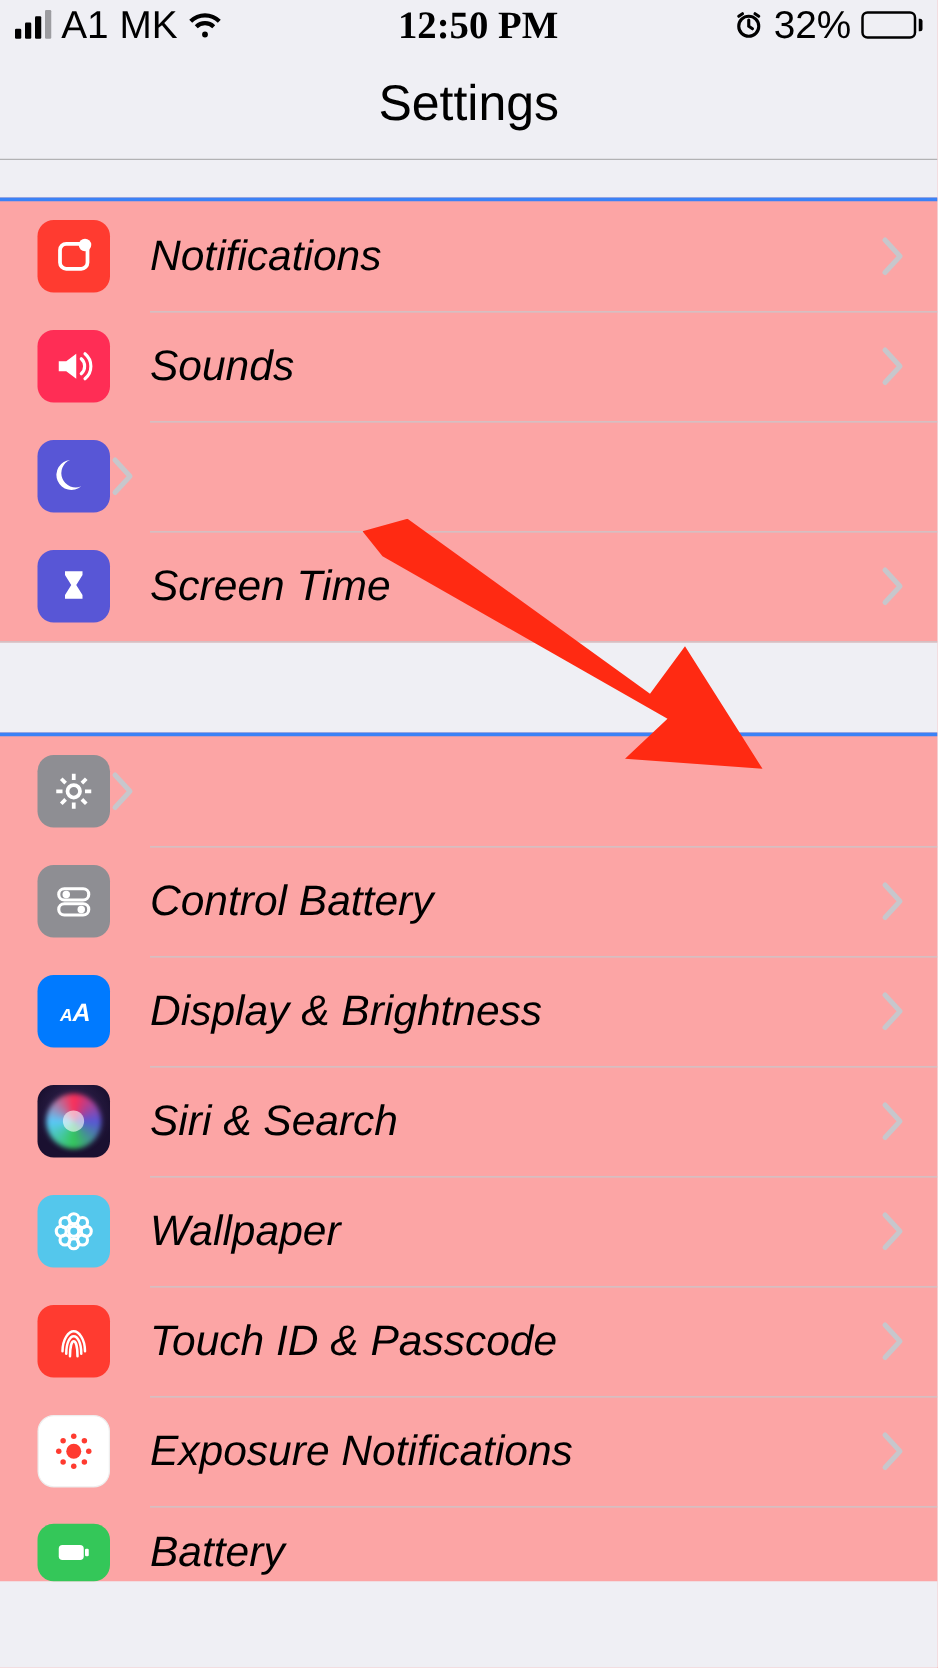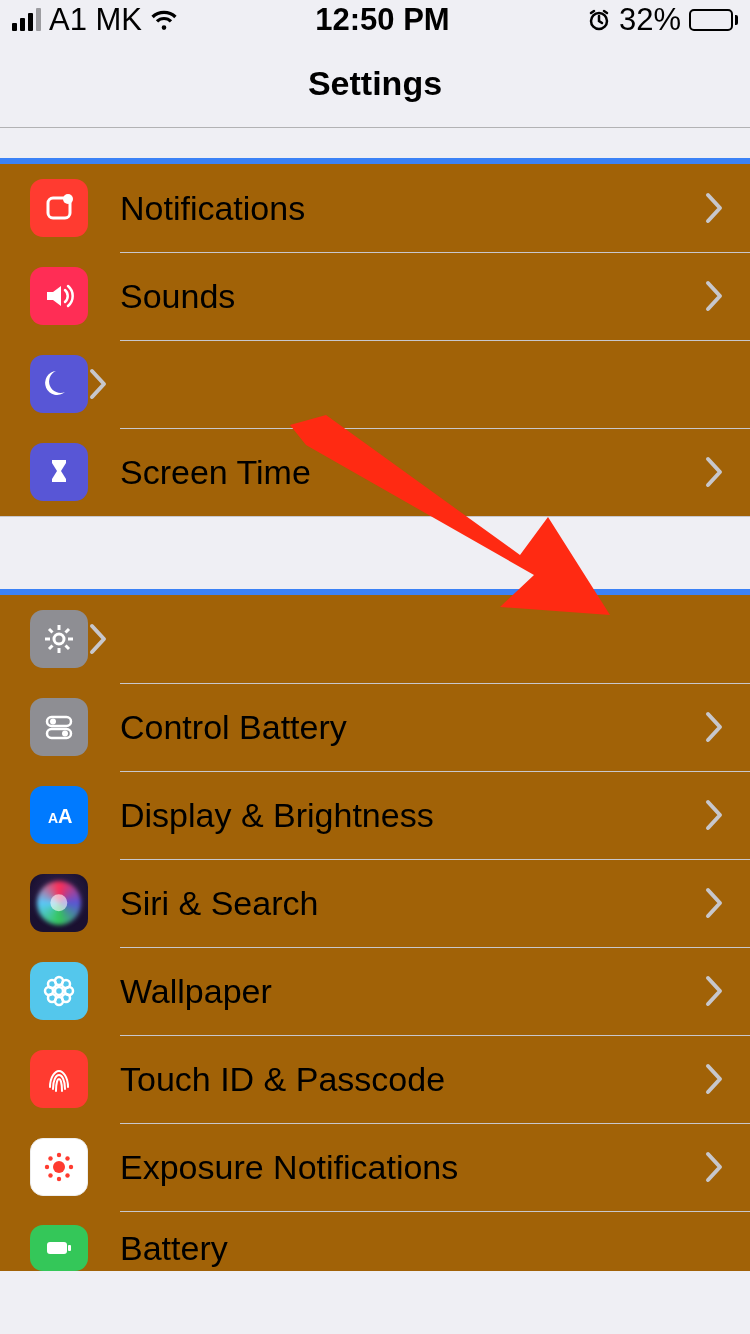--- a/index.html
+++ b/index.html
@@ -1,47 +1,47 @@
 <!DOCTYPE html>
 <html><head>
 <meta charset="utf-8">
 <style>
   * { margin: 0; padding: 0; box-sizing: border-box; }
   html, body { width: 750px; height: 1334px; font-family: -apple-system, "Helvetica Neue", Helvetica, Arial, sans-serif; background: #efeff4; color: #000; overflow: hidden; }
 
   
   .status-bar { height: 40px; display: flex; align-items: center; justify-content: space-between; padding: 0 12px; font-size: 31px; font-weight: 500; }
   .status-left, .status-right { display: flex; align-items: center; gap: 8px; }
-  .status-center { font-weight: 600; }
+  .status-center { font-weight: 600; font-family: Liberation Serif, serif; }
 
   .signal-bars { display: flex; align-items: flex-end; gap: 3px; height: 22px; }
   .signal-bars span { width: 5px; background: #000; border-radius: 1px; }
   .signal-bars span:nth-child(1){height:8px;}
   .signal-bars span:nth-child(2){height:13px;}
   .signal-bars span:nth-child(3){height:18px;}
   .signal-bars span:nth-child(4){height:23px;background:#9c9ca0;}
 
   .wifi-icon svg { width: 28px; height: 22px; display:block; }
 
   .alarm-icon svg { width: 24px; height: 24px; display:block; }
 
   .battery { display: flex; align-items: center; gap: 2px; }
   .battery-body { width: 44px; height: 22px; border: 2px solid #000; border-radius: 5px; position: relative; padding: 2px; }
   .battery-fill { height: 100%; width: 32%; background: #000; border-radius: 2px; }
   .battery-tip { width: 3px; height: 10px; background: #000; border-radius: 0 2px 2px 0; }
 
   
   .nav-bar { height: 88px; display:flex; align-items:center; justify-content:center; border-bottom: 1px solid #b2b2b4; }
-  .nav-title { font-size: 34px; font-weight: 700; }
+  .nav-title { font-size: 40px; font-weight: 400; }
 
   
   .group-gap { height: 30px; }
   .group-gap.big { height: 72px; }
 
-  .group { background: #a16207; border-top: 6px solid #3b82f6; border-bottom: 1px solid #c8c7cc; }
+  .group { background: #fca5a5; border-top: 3px solid #3b82f6; border-bottom: 1px solid #c8c7cc; font-style: italic; }
   .row { display:flex; align-items:center; height: 88px; padding-left: 30px; position:relative; cursor:pointer; }
   .row + .row::before { content:""; position:absolute; left:120px; right:0; top:0; height:1px; background:#c8c7cc; }
 
   .icon-box { width:58px; height:58px; border-radius:13px; display:flex; align-items:center; justify-content:center; flex-shrink:0; }
   .row-label { font-size: 34px; margin-left: 32px; flex:1; }
   .chevron { margin-right: 26px; width:20px; height:34px; }
   .chevron svg { width:100%; height:100%; display:block; stroke:#c7c7cc; stroke-width:4; fill:none; stroke-linecap:round; stroke-linejoin:round; }
 
   
   .annotation-arrow { position:absolute; pointer-events:none; }

